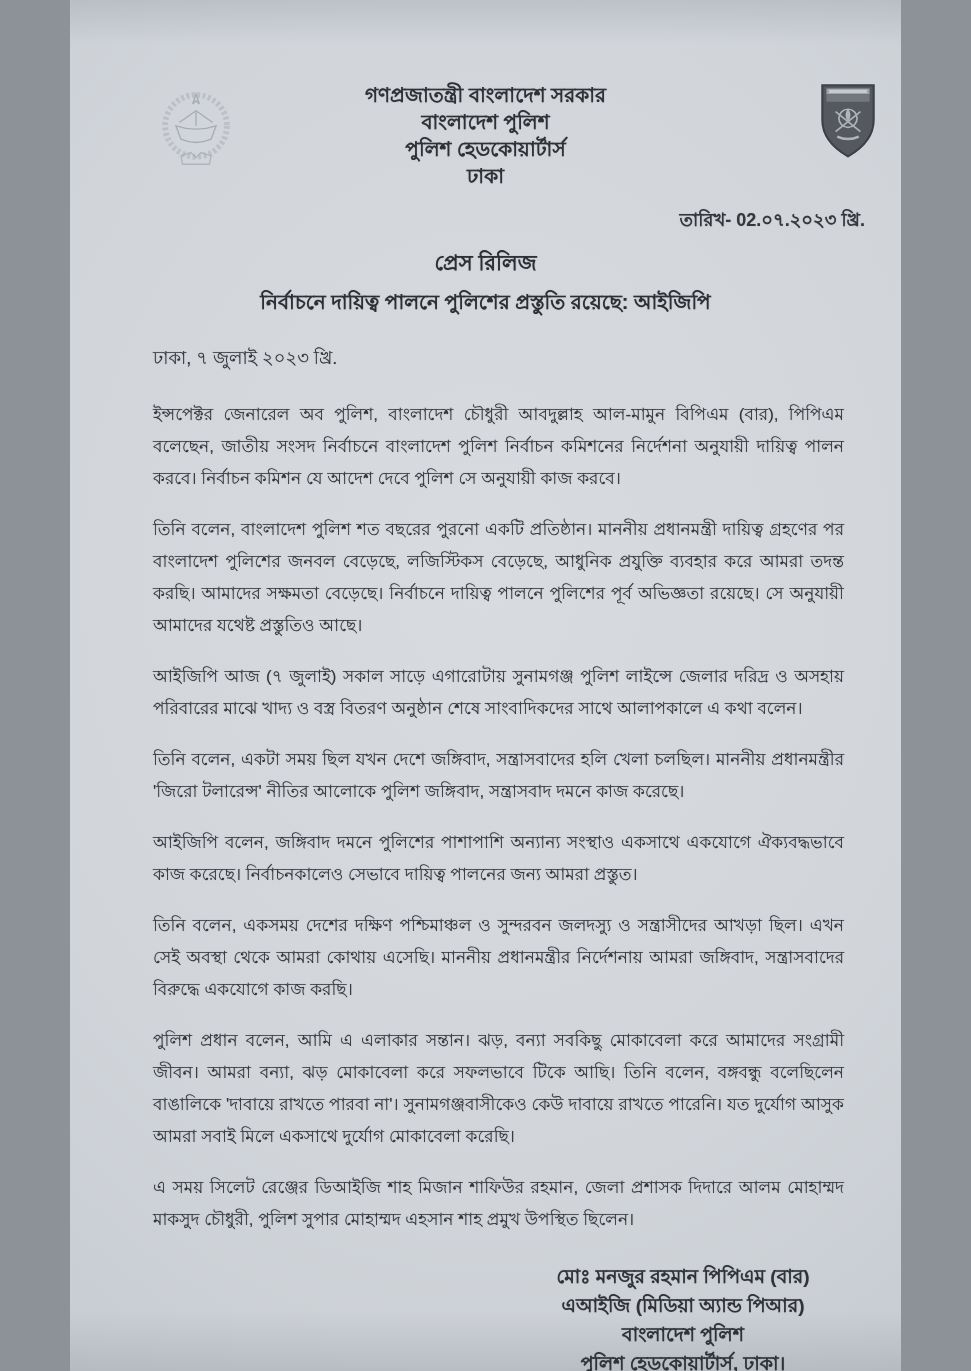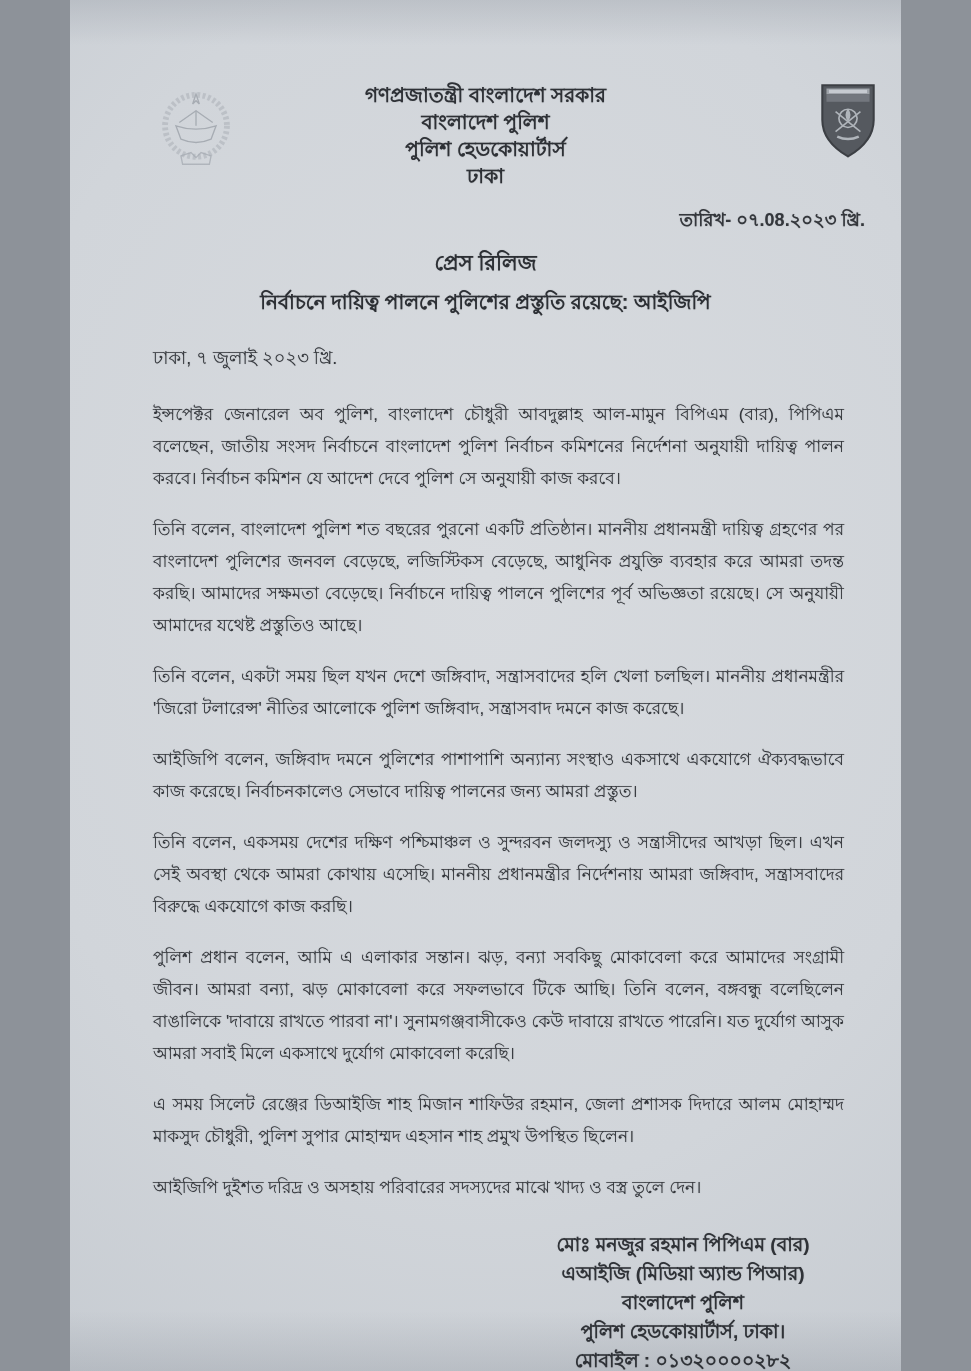--- a/index.html
+++ b/index.html
@@ -133,35 +133,35 @@
     </svg>
   </div>
 
   <div class="letterhead">
     <div class="hline">গণপ্রজাতন্ত্রী বাংলাদেশ সরকার</div>
     <div class="hline">বাংলাদেশ পুলিশ</div>
     <div class="hline">পুলিশ হেডকোয়ার্টার্স</div>
     <div class="hline">ঢাকা</div>
   </div>
 
-  <div class="date-line">তারিখ- ০৭.08.২০২৩ খ্রি.</div>
+  <div class="date-line">তারিখ- 02.০৭.২০২৩ খ্রি.</div>
 
   <div class="doc-title">প্রেস রিলিজ</div>
   <div class="doc-subtitle">নির্বাচনে দায়িত্ব পালনে পুলিশের প্রস্তুতি রয়েছে: আইজিপি</div>
 
   <div class="body-text">
     <p class="dateline">ঢাকা, ৭ জুলাই ২০২৩ খ্রি.</p>
     <p class="para">ইন্সপেক্টর জেনারেল অব পুলিশ, বাংলাদেশ চৌধুরী আবদুল্লাহ আল-মামুন বিপিএম (বার), পিপিএম বলেছেন, জাতীয় সংসদ নির্বাচনে বাংলাদেশ পুলিশ নির্বাচন কমিশনের নির্দেশনা অনুযায়ী দায়িত্ব পালন করবে। নির্বাচন কমিশন যে আদেশ দেবে পুলিশ সে অনুযায়ী কাজ করবে।</p>
     <p class="para">তিনি বলেন, বাংলাদেশ পুলিশ শত বছরের পুরনো একটি প্রতিষ্ঠান। মাননীয় প্রধানমন্ত্রী দায়িত্ব গ্রহণের পর বাংলাদেশ পুলিশের জনবল বেড়েছে, লজিস্টিকস বেড়েছে, আধুনিক প্রযুক্তি ব্যবহার করে আমরা তদন্ত করছি। আমাদের সক্ষমতা বেড়েছে। নির্বাচনে দায়িত্ব পালনে পুলিশের পূর্ব অভিজ্ঞতা রয়েছে। সে অনুযায়ী আমাদের যথেষ্ট প্রস্তুতিও আছে।</p>
+    <p class="para">আইজিপি আজ (৭ জুলাই) সকাল সাড়ে এগারোটায় সুনামগঞ্জ পুলিশ লাইন্সে জেলার দরিদ্র ও অসহায় পরিবারের মাঝে খাদ্য ও বস্ত্র বিতরণ অনুষ্ঠান শেষে সাংবাদিকদের সাথে আলাপকালে এ কথা বলেন।</p>
     <p class="para">তিনি বলেন, একটা সময় ছিল যখন দেশে জঙ্গিবাদ, সন্ত্রাসবাদের হলি খেলা চলছিল। মাননীয় প্রধানমন্ত্রীর 'জিরো টলারেন্স' নীতির আলোকে পুলিশ জঙ্গিবাদ, সন্ত্রাসবাদ দমনে কাজ করেছে।</p>
     <p class="para">আইজিপি বলেন, জঙ্গিবাদ দমনে পুলিশের পাশাপাশি অন্যান্য সংস্থাও একসাথে একযোগে ঐক্যবদ্ধভাবে কাজ করেছে। নির্বাচনকালেও সেভাবে দায়িত্ব পালনের জন্য আমরা প্রস্তুত।</p>
     <p class="para">তিনি বলেন, একসময় দেশের দক্ষিণ পশ্চিমাঞ্চল ও সুন্দরবন জলদস্যু ও সন্ত্রাসীদের আখড়া ছিল। এখন সেই অবস্থা থেকে আমরা কোথায় এসেছি। মাননীয় প্রধানমন্ত্রীর নির্দেশনায় আমরা জঙ্গিবাদ, সন্ত্রাসবাদের বিরুদ্ধে একযোগে কাজ করছি।</p>
     <p class="para">পুলিশ প্রধান বলেন, আমি এ এলাকার সন্তান। ঝড়, বন্যা সবকিছু মোকাবেলা করে আমাদের সংগ্রামী জীবন। আমরা বন্যা, ঝড় মোকাবেলা করে সফলভাবে টিকে আছি। তিনি বলেন, বঙ্গবন্ধু বলেছিলেন বাঙালিকে 'দাবায়ে রাখতে পারবা না'। সুনামগঞ্জবাসীকেও কেউ দাবায়ে রাখতে পারেনি। যত দুর্যোগ আসুক আমরা সবাই মিলে একসাথে দুর্যোগ মোকাবেলা করেছি।</p>
     <p class="para">এ সময় সিলেট রেঞ্জের ডিআইজি শাহ মিজান শাফিউর রহমান, জেলা প্রশাসক দিদারে আলম মোহাম্মদ মাকসুদ চৌধুরী, পুলিশ সুপার মোহাম্মদ এহসান শাহ প্রমুখ উপস্থিত ছিলেন।</p>
-    <p class="para">আইজিপি দুইশত দরিদ্র ও অসহায় পরিবারের সদস্যদের মাঝে খাদ্য ও বস্ত্র তুলে দেন।</p>
   </div>
 
   <div class="signature">
     <div class="sline">মোঃ মনজুর রহমান পিপিএম (বার)</div>
     <div class="sline">এআইজি (মিডিয়া অ্যান্ড পিআর)</div>
     <div class="sline">বাংলাদেশ পুলিশ</div>
     <div class="sline">পুলিশ হেডকোয়ার্টার্স, ঢাকা।</div>
     <div class="sline">মোবাইল : ০১৩২০০০০২৮২</div>
   </div>
 

